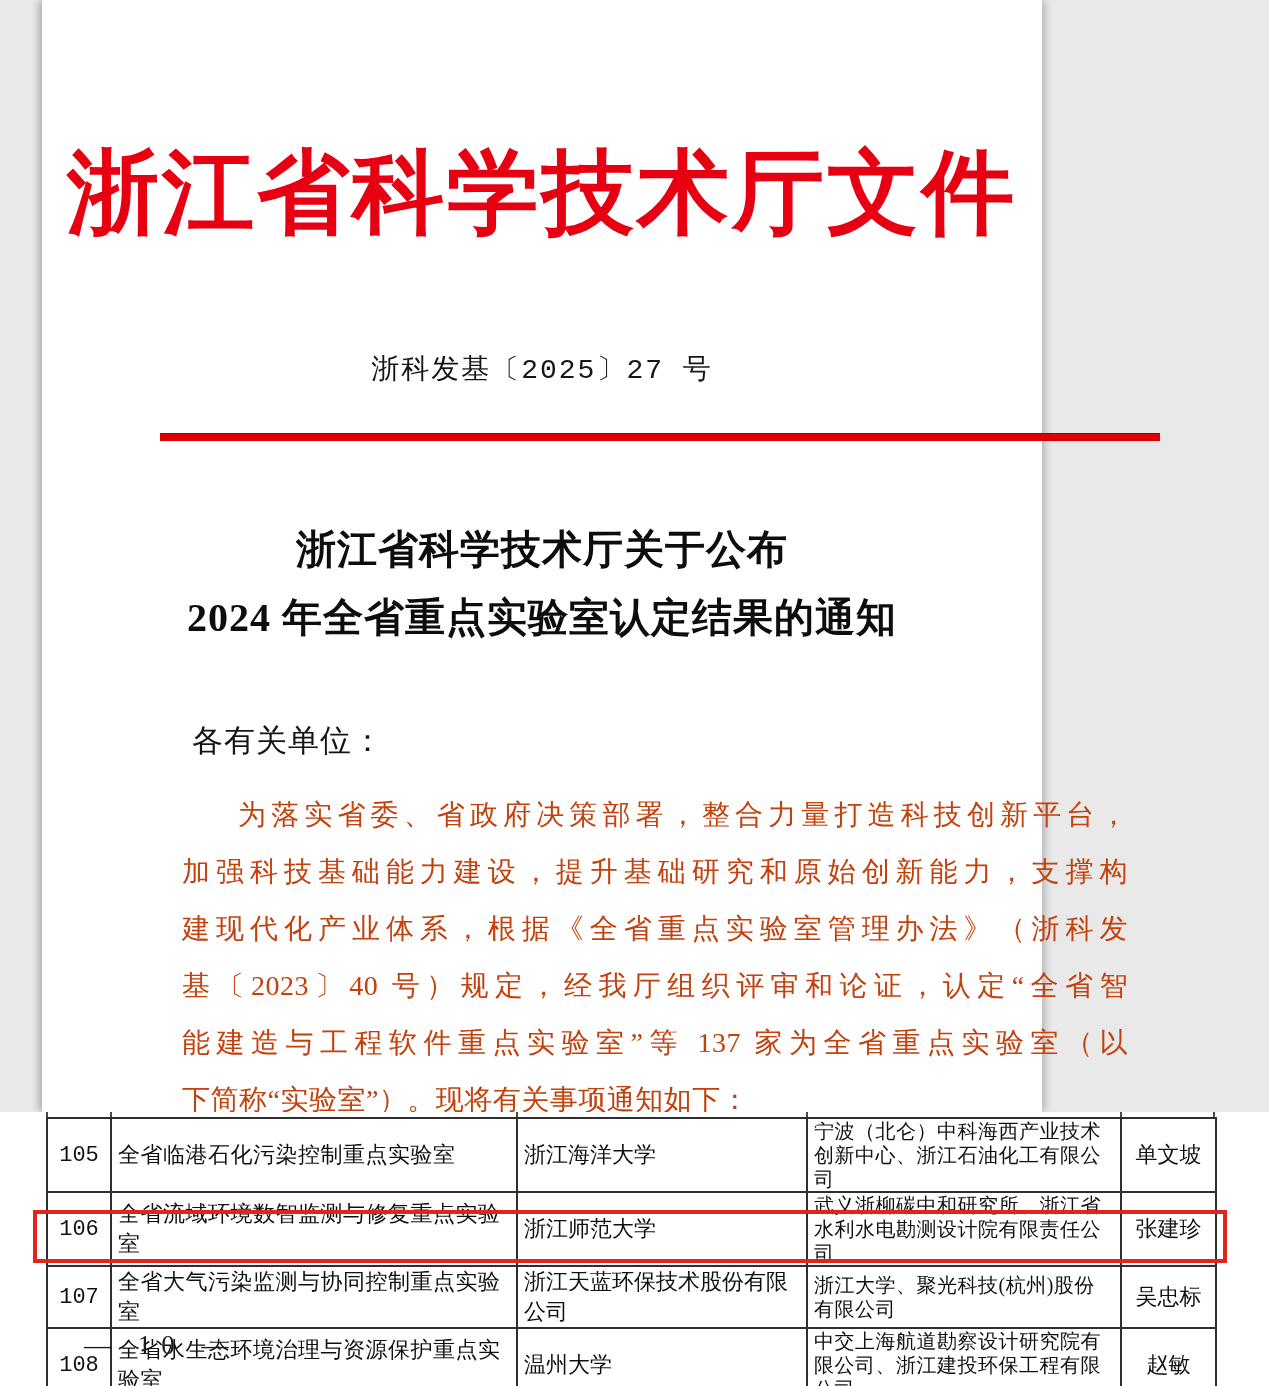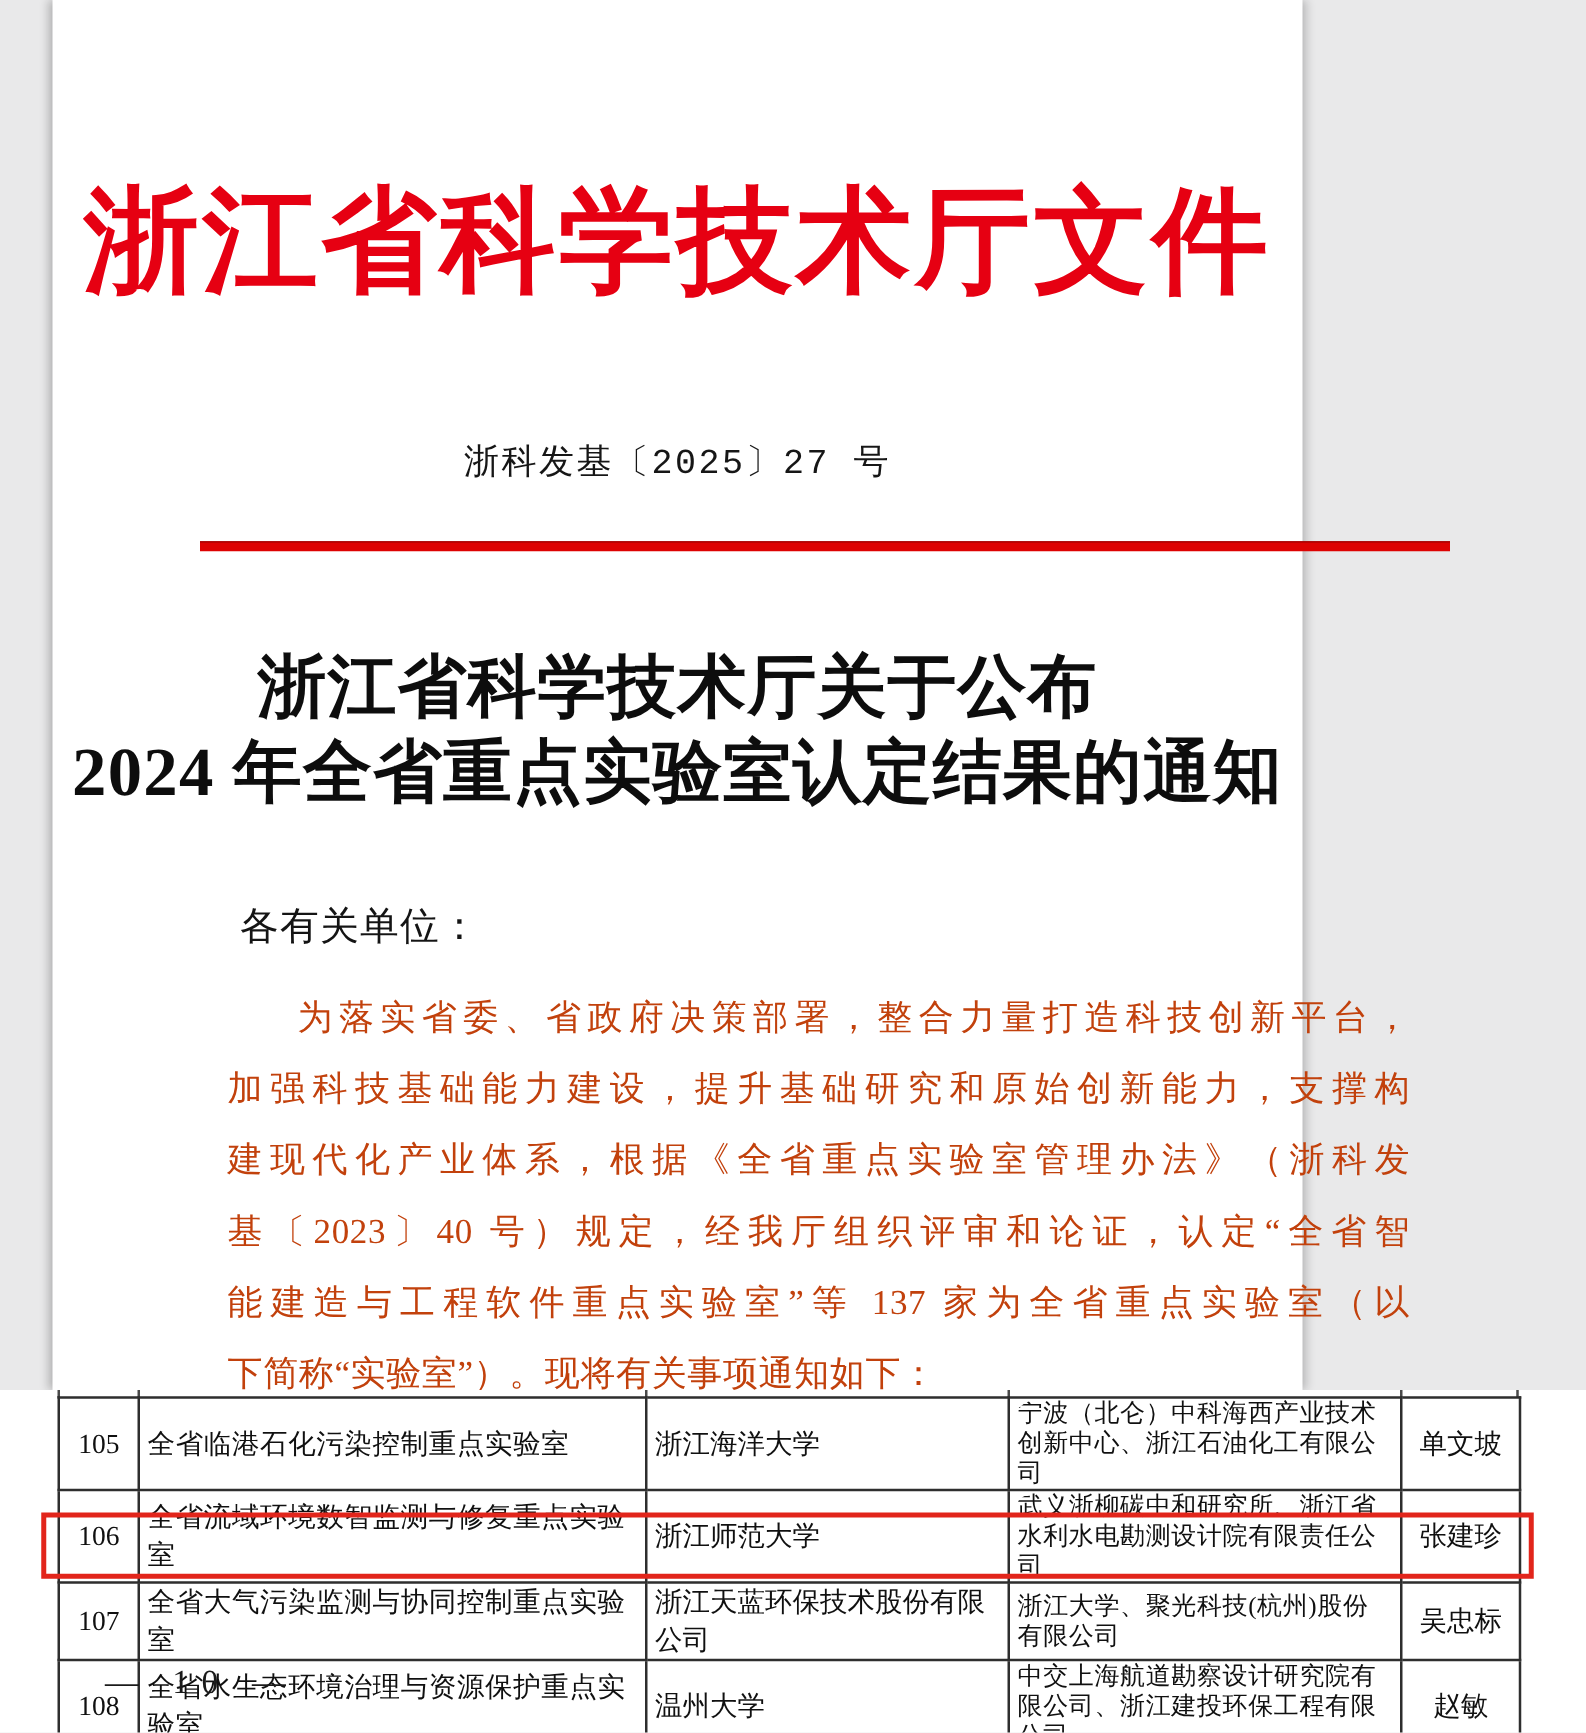--- a/index.html
+++ b/index.html
@@ -23,21 +23,21 @@
   .doc-number{
     position:absolute;top:350px;left:0;width:100%;
     text-align:center;font-size:28px;letter-spacing:2px;color:#161616;font-family:Liberation Mono, monospace;
   }
   .red-rule{
     position:absolute;top:433px;left:118px;width:1000px;height:7px;
     background:#dd0202;border-top:1px solid #9d0000;
   }
   .doc-title{
     position:absolute;top:516px;left:0;width:100%;
-    text-align:center;font-weight:bold;font-size:55px;line-height:68px;
+    text-align:center;font-weight:bold;font-size:40px;line-height:68px;
     color:#0d0d0d;letter-spacing:1px;
   }
   .salutation{
     position:absolute;top:720px;left:150px;
     font-size:31px;color:#141414;letter-spacing:1px;text-align:right;
   }
   .para{
     position:absolute;top:786px;left:140px;width:946px;
     font-size:28px;color:#c2410c;
   }
@@ -55,21 +55,21 @@
   .stub{position:absolute;top:0;width:2px;height:6px;background:#4a4a4a;}
   table.lab-table{
     position:absolute;left:46px;top:5px;width:1169px;
     border-collapse:collapse;table-layout:fixed;
     font-size:22px;color:#101010;
   }
   table.lab-table td{
     border:2px solid #2e2e2e;overflow:hidden;
     padding:0 6px;vertical-align:middle;
   }
-  td.c-no{text-align:center;font-family:Liberation Serif, serif;}
+  td.c-no{text-align:center;font-family:Liberation Mono, monospace;}
   td.c-lab{padding-left:16px;letter-spacing:0.5px;margin-left:40px;}
   td.c-inst{padding-left:12px;}
   td.c-part{font-size:20px;line-height:24px;padding:2px 8px;letter-spacing:0.5px;border-radius:23px;}
   td.c-dir{text-align:center;}
   tr.r0{height:46px;} tr.r1{height:52px;} tr.r2{height:48px;} tr.r3{height:47px;}
   .highlight-box{
     position:absolute;left:33px;top:98px;width:1194px;height:53px;
     border:4px solid #e2251b;box-sizing:border-box;
     pointer-events:none;
   }

